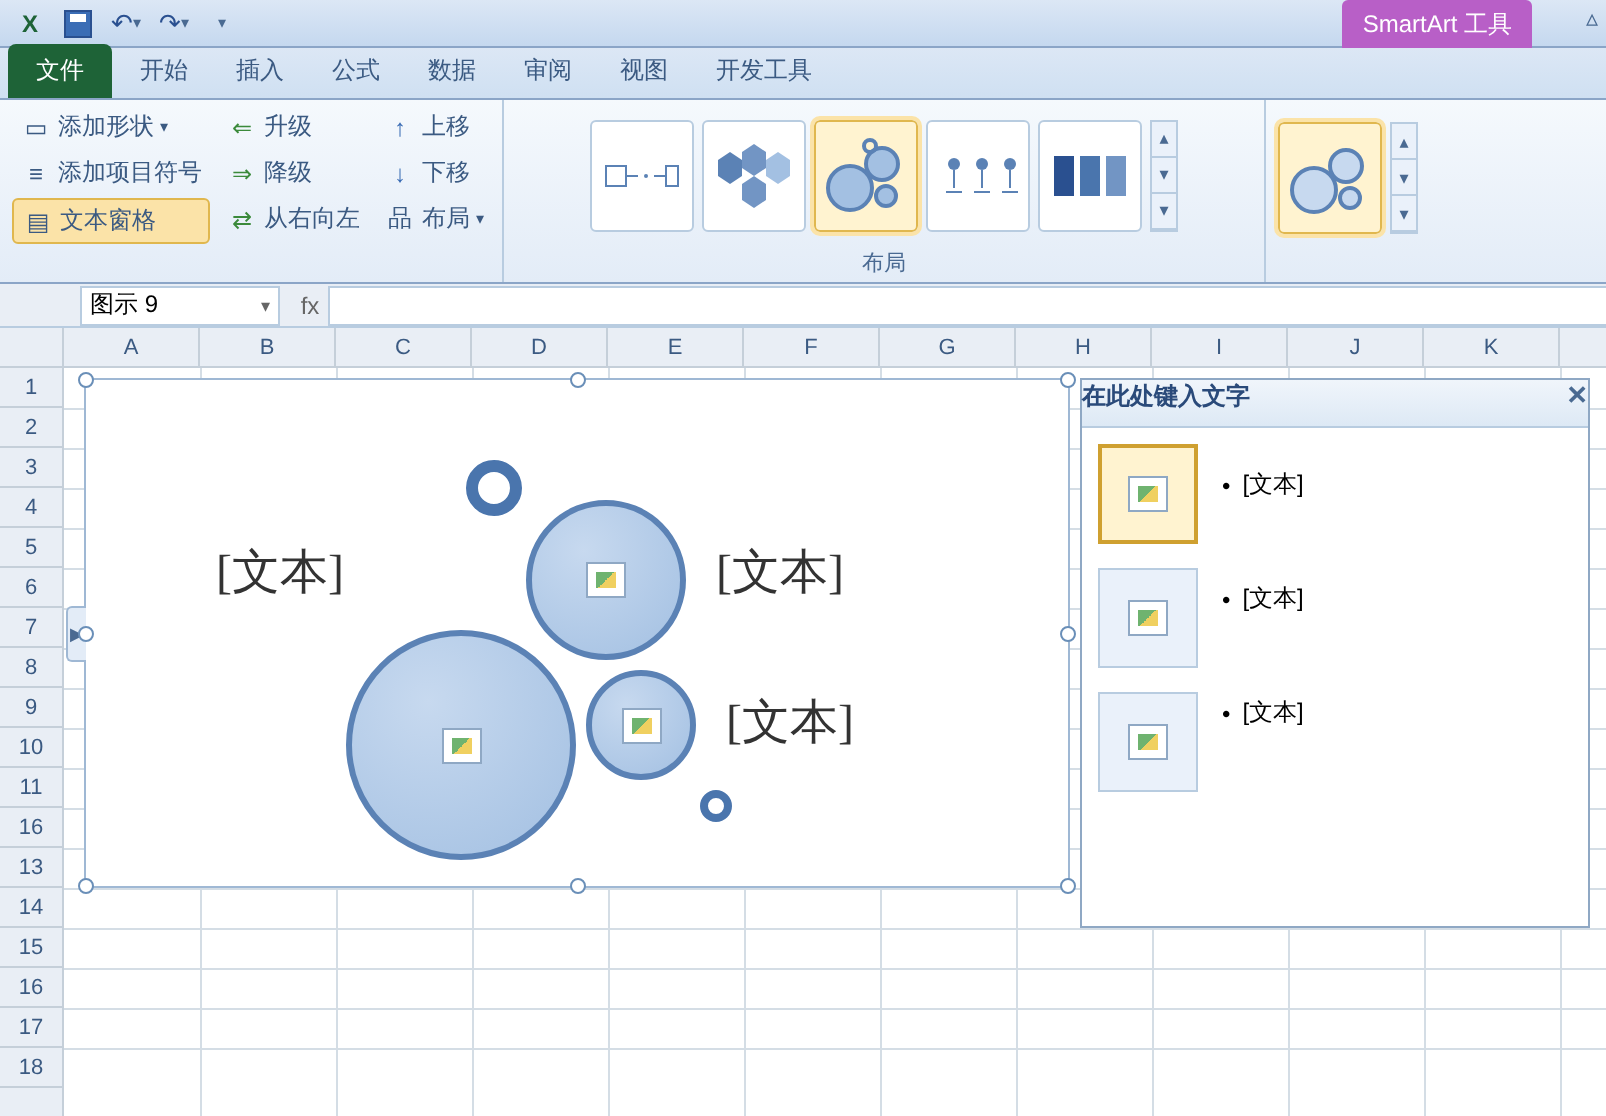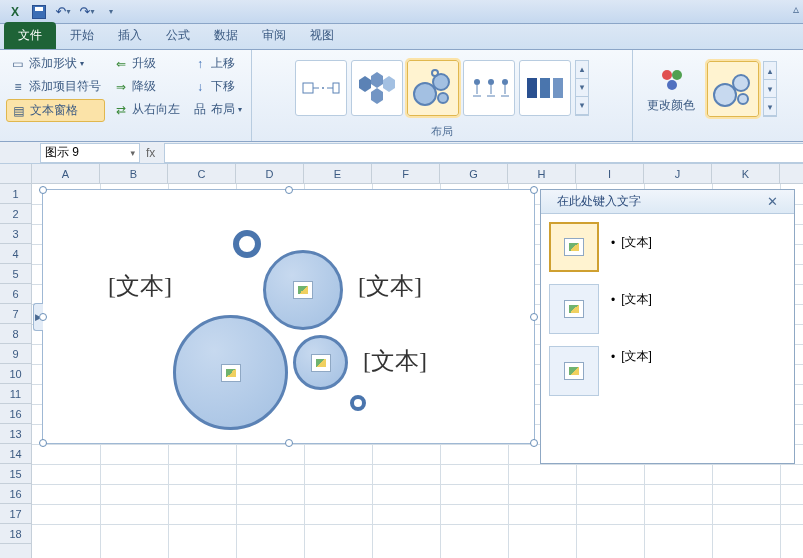--- a/index.html
+++ b/index.html
@@ -34,21 +34,21 @@
 .layout-item.sel{background:#fff3d0;border:1px solid #e0b74e;outline:2px solid #fbe3a8}
 .gallery-scroll{width:14px;height:56px;border:1px solid #b8cce0;background:#eaf1fa;display:flex;flex-direction:column}
 .gallery-scroll div{flex:1;display:flex;align-items:center;justify-content:center;color:#4a6a92;font-size:9px;border-bottom:1px solid #b8cce0}
 .style-item{width:52px;height:56px;background:#fff;border:1px solid #b8cce0;border-radius:3px;display:flex;align-items:center;justify-content:center;gap:2px}
 .style-item.sel{border:1px solid #e0b74e;outline:2px solid #fbe3a8;background:#fff3d0}
 .big-btn{display:flex;flex-direction:column;align-items:center;justify-content:center;gap:4px;padding:4px 8px;color:#3b5a82}
 
 .formula-bar{height:22px;background:#e9eef5;border-bottom:1px solid #b8cce0;display:flex;align-items:center}
 .namebox{width:100px;height:20px;background:#fff;border:1px solid #b8cce0;margin:0 6px 0 40px;padding:0 4px;display:flex;align-items:center;justify-content:space-between}
 .namebox span:last-child{color:#666;font-size:9px}
-.fx-label{width:18px;color:#666;text-align:left}
+.fx-label{width:18px;color:#666;text-align:center}
 .fx-input{flex:1;height:20px;background:#fff;border:1px solid #b8cce0;border-right:none;padding:0 4px}
 
 .sheet{display:flex;height:388px}
 .rowhdrs{width:32px;background:#e9eef5;border-right:1px solid #c5cfd9}
 .colhdrs{height:20px;background:#e9eef5;border-bottom:1px solid #c5cfd9;display:flex}
 .corner{width:32px;height:20px;background:#e9eef5;border-right:1px solid #c5cfd9;border-bottom:1px solid #c5cfd9}
 .colhdr{width:68px;text-align:center;color:#3b5a82;border-right:1px solid #c5cfd9;line-height:20px;font-size:11px}
 .rowhdr{height:20px;text-align:center;color:#3b5a82;border-bottom:1px solid #c5cfd9;line-height:20px;font-size:11px}
 .grid{flex:1;position:relative}
 .gridlines{position:absolute;inset:0}
@@ -58,21 +58,21 @@
 .smartart-obj{position:absolute;left:10px;top:5px;width:493px;height:255px;border:1px solid #9fb8d4;background:#fff}
 .sa-handle{position:absolute;width:8px;height:8px;background:#fff;border:1px solid #6a8fb8;border-radius:50%}
 .sa-left-tab{position:absolute;left:-10px;top:50%;transform:translateY(-50%);width:10px;height:28px;background:#e3ecf7;border:1px solid #9fb8d4;border-right:none;border-radius:3px 0 0 3px;display:flex;align-items:center;justify-content:center;color:#4a6a92;font-size:9px}
 .bubble{position:absolute;border-radius:50%;background:radial-gradient(circle at 35% 30%,#c7d9ef,#a3c0e2);border:3px solid #5b82b5;display:flex;align-items:center;justify-content:center}
 .bubble.sm{background:#fff;border:5px solid #4a75ad}
 .pic-ph{width:20px;height:18px;background:#fff;border:1px solid #8fa8c4;display:flex;align-items:center;justify-content:center}
 .pic-ph::after{content:"";width:10px;height:8px;background:linear-gradient(135deg,#6fb36f 50%,#f0d060 50%)}
 .sa-text{position:absolute;font-family:SimSun;font-size:24px;color:#333}
 
 .textpane{position:absolute;left:508px;top:5px;width:255px;height:275px;background:#fff;border:1px solid #8fa8c4}
-.tp-header{height:24px;background:linear-gradient(#f0f5fb,#dde9f5);border-bottom:1px solid #b8cce0;display:flex;align-items:center;justify-content:space-between;padding:0 16px;color:#2a4a7a;font-weight:normal}
+.tp-header{height:24px;background:linear-gradient(#f0f5fb,#dde9f5);border-bottom:1px solid #b8cce0;display:flex;justify-content:space-between;padding:0 0;color:#2a4a7a;font-weight:bold}
 .tp-close{font-size:13px;color:#4a6a92;cursor:pointer}
 .tp-body{display:flex;padding:8px;gap:12px;height:220px}
 .tp-thumbs{display:flex;flex-direction:column;gap:12px}
 .tp-thumb{width:50px;height:50px;background:#eaf1fa;border:1px solid #b8cce0;display:flex;align-items:center;justify-content:center}
 .tp-thumb.sel{border:2px solid #cfa030;background:#fff3d0}
 .tp-list{display:flex;flex-direction:column;gap:40px;padding-top:12px}
 .tp-item{display:flex;align-items:center;gap:6px}
 .tp-footer{height:26px;border-top:1px solid #b8cce0;padding:4px 8px;color:#4a6a92;display:flex;align-items:center;justify-content:space-between}
 .cloud{color:#b8cce0;font-size:14px}
 
@@ -94,33 +94,35 @@
         <span style="font-size:8px;color:#4a6a92">▾</span>
       </div>
     <div class="qat-btn">
         <span class="redo-icon">↷</span>
         <span style="font-size:8px;color:#4a6a92">▾</span>
       </div>
     <div class="qat-btn">
         <span style="font-size:8px;color:#4a6a92">▾</span>
       </div>
   </div>
+  <div class="context-tab">SmartArt 工具</div>
   <div class="win-controls">
     <span style="color:#4a6a92">▵</span>
   </div>
 </div>
 
 <div class="ribbon-tabs">
   <div class="file-tab">文件</div>
   <div class="tab">开始</div>
   <div class="tab">插入</div>
   <div class="tab">公式</div>
   <div class="tab">数据</div>
   <div class="tab">审阅</div>
   <div class="tab">视图</div>
+  <div class="tab">开发工具</div>
 </div>
 
 <div class="ribbon">
   <div class="group" style="width:252px">
     <div class="group-body">
       <div class="group-col">
         <div class="rbtn">
             <span class="ico">▭</span>
             <span>添加形状</span>
             <span style="font-size:8px"> ▾</span>
@@ -219,28 +221,20 @@
             <div>▾</div>
             <div>▾</div>
           </div>
       </div>
     </div>
     <div class="group-label">布局</div>
   </div>
 
   <div class="group" style="width:170px;border-right:none">
     <div class="group-body" style="align-items:center">
-      <div class="big-btn">
-        <svg width="28" height="28">
-            <circle cx="10" cy="10" r="5" fill="#e05050"></circle>
-            <circle cx="20" cy="10" r="5" fill="#50a050"></circle>
-            <circle cx="15" cy="20" r="5" fill="#5070c0"></circle>
-          </svg>
-        <span>更改颜色</span>
-      </div>
       <div class="style-item sel">
           <svg width="44" height="40">
             <circle cx="14" cy="26" r="11" fill="#c7d9ef" stroke="#5b82b5" stroke-width="2"></circle>
             <circle cx="30" cy="14" r="8" fill="#c7d9ef" stroke="#5b82b5" stroke-width="2"></circle>
             <circle cx="32" cy="30" r="5" fill="#c7d9ef" stroke="#5b82b5" stroke-width="2"></circle>
           </svg>
         </div>
       <div class="gallery-scroll">
           <div>▴</div>
           <div>▾</div>

